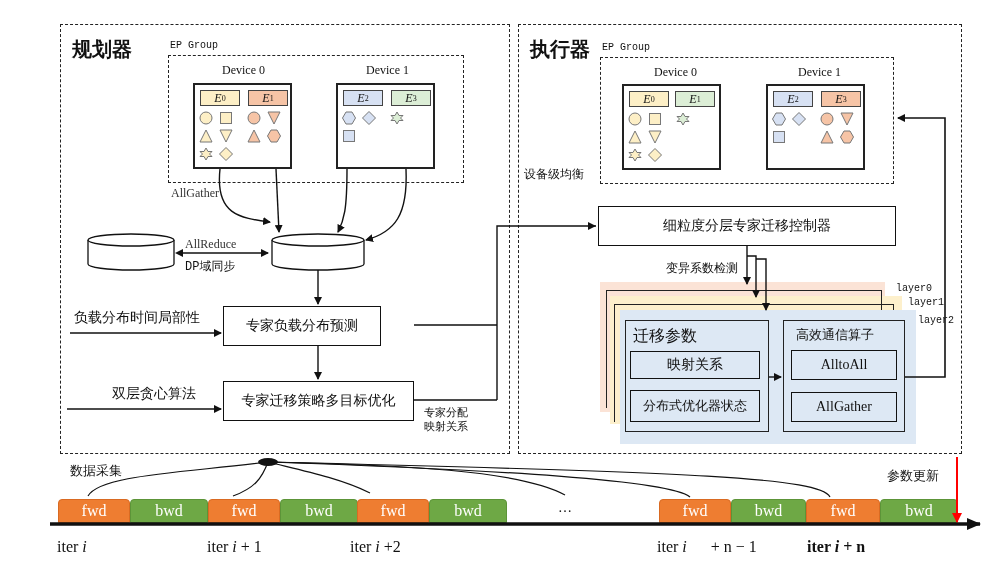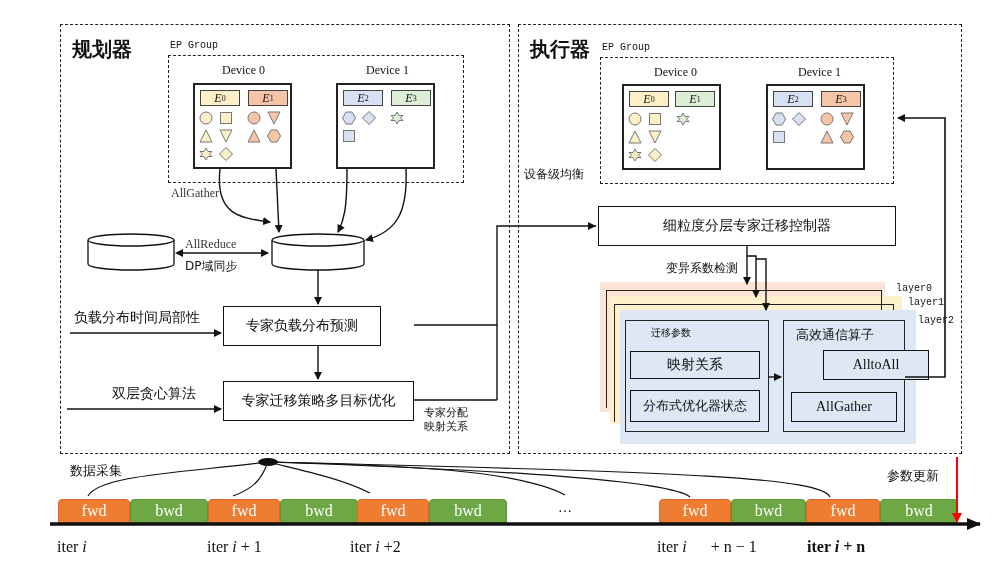--- a/index.html
+++ b/index.html
@@ -103,21 +103,21 @@
     </div>
   <div class="shapes" style="position:absolute;left:52px;top:25px;width:44px;height:56px;">
       <span style="position: absolute; left: 0px; top: 0px;"><svg width="14" height="14" style="position:static">
           <polygon points="7,1 9,4.5 13,4.5 10.5,7 13,9.5 9,9.5 7,13 5,9.5 1,9.5 3.5,7 1,4.5 5,4.5" fill="#dceed6" stroke="#777" stroke-width="1"></polygon>
         </svg></span>
     </div>
 </div>
 
 <div class="abs serif" style="left:171px;top:186px;font-size:12px;color:#333;">AllGather</div>
 <div class="abs serif" style="left:185px;top:237px;font-size:12px;color:#333;">AllReduce</div>
-<div class="abs cjk" style="left:185px;top:258px;font-size:12px;">DP域同步</div>
+<div class="abs cjk" style="left:185px;top:258px;font-size:12px;font-family:Liberation Mono, monospace;">DP域同步</div>
 
 <div class="abs cjk" style="left:88px;top:250px;width:86px;text-align:center;font-size:10px;">专家负载分布</div>
 <div class="abs cjk" style="left:272px;top:250px;width:92px;text-align:center;font-size:10px;">专家负载分布</div>
 
 <div class="abs cjk" style="left:74px;top:309px;font-size:14px;">负载分布时间局部性</div>
 <div class="abs box cjk" style="left:223px;top:306px;width:158px;height:40px;font-size:14px;">
     <span>专家负载分布预测</span>
   </div>
 
 <div class="abs cjk" style="left:112px;top:385px;font-size:14px;">双层贪心算法</div>
@@ -218,31 +218,31 @@
 <div class="abs" style="left:610px;top:296px;width:292px;height:128px;background:#fdf0cc;"></div>
 <div class="abs" style="left:606px;top:290px;width:276px;height:118px;border:1.5px solid #222;border-bottom:none;box-sizing:border-box;"></div>
 <div class="abs" style="left:614px;top:304px;width:280px;height:118px;border:1.5px solid #222;border-bottom:none;box-sizing:border-box;"></div>
 <div class="abs" style="left:620px;top:310px;width:296px;height:134px;background:#dde8f4;"></div>
 
 <div class="abs small-serif" style="left:896px;top:283px;">layer0</div>
 <div class="abs small-serif" style="left:908px;top:297px;">layer1</div>
 <div class="abs small-serif" style="left:918px;top:315px;">layer2</div>
 
 <div class="abs" style="left:625px;top:320px;width:144px;height:112px;border:1.5px solid #222;box-sizing:border-box;"></div>
-<div class="abs cjk" style="left:651px;top:326px;font-size:10px;">迁移参数</div>
+<div class="abs cjk" style="left:633px;top:326px;font-size:16px;">迁移参数</div>
 <div class="abs box cjk" style="left:630px;top:351px;width:130px;height:28px;background:#dde8f4;font-size:14px;">
     <span>映射关系</span>
   </div>
 <div class="abs box cjk" style="left:630px;top:390px;width:130px;height:32px;background:#dde8f4;font-size:13px;">
     <span>分布式优化器状态</span>
   </div>
 
 <div class="abs" style="left:783px;top:320px;width:122px;height:112px;border:1.5px solid #222;box-sizing:border-box;"></div>
 <div class="abs cjk" style="left:796px;top:326px;font-size:13px;">高效通信算子</div>
-<div class="abs box serif" style="left:791px;top:350px;width:106px;height:30px;background:#dde8f4;font-size:14px;margin-left:32px;">
+<div class="abs box serif" style="left:791px;top:350px;width:106px;height:30px;background:#dde8f4;font-size:14px;">
     <span>AlltoAll</span>
   </div>
 <div class="abs box serif" style="left:791px;top:392px;width:106px;height:30px;background:#dde8f4;font-size:14px;">
     <span>AllGather</span>
   </div>
 
 <div class="abs cjk" style="left:70px;top:462px;font-size:13px;">数据采集</div>
 <div class="abs cjk" style="left:887px;top:467px;font-size:13px;">参数更新</div>
 <div class="abs serif" style="left:558px;top:500px;font-size:14px;">…</div>
 

